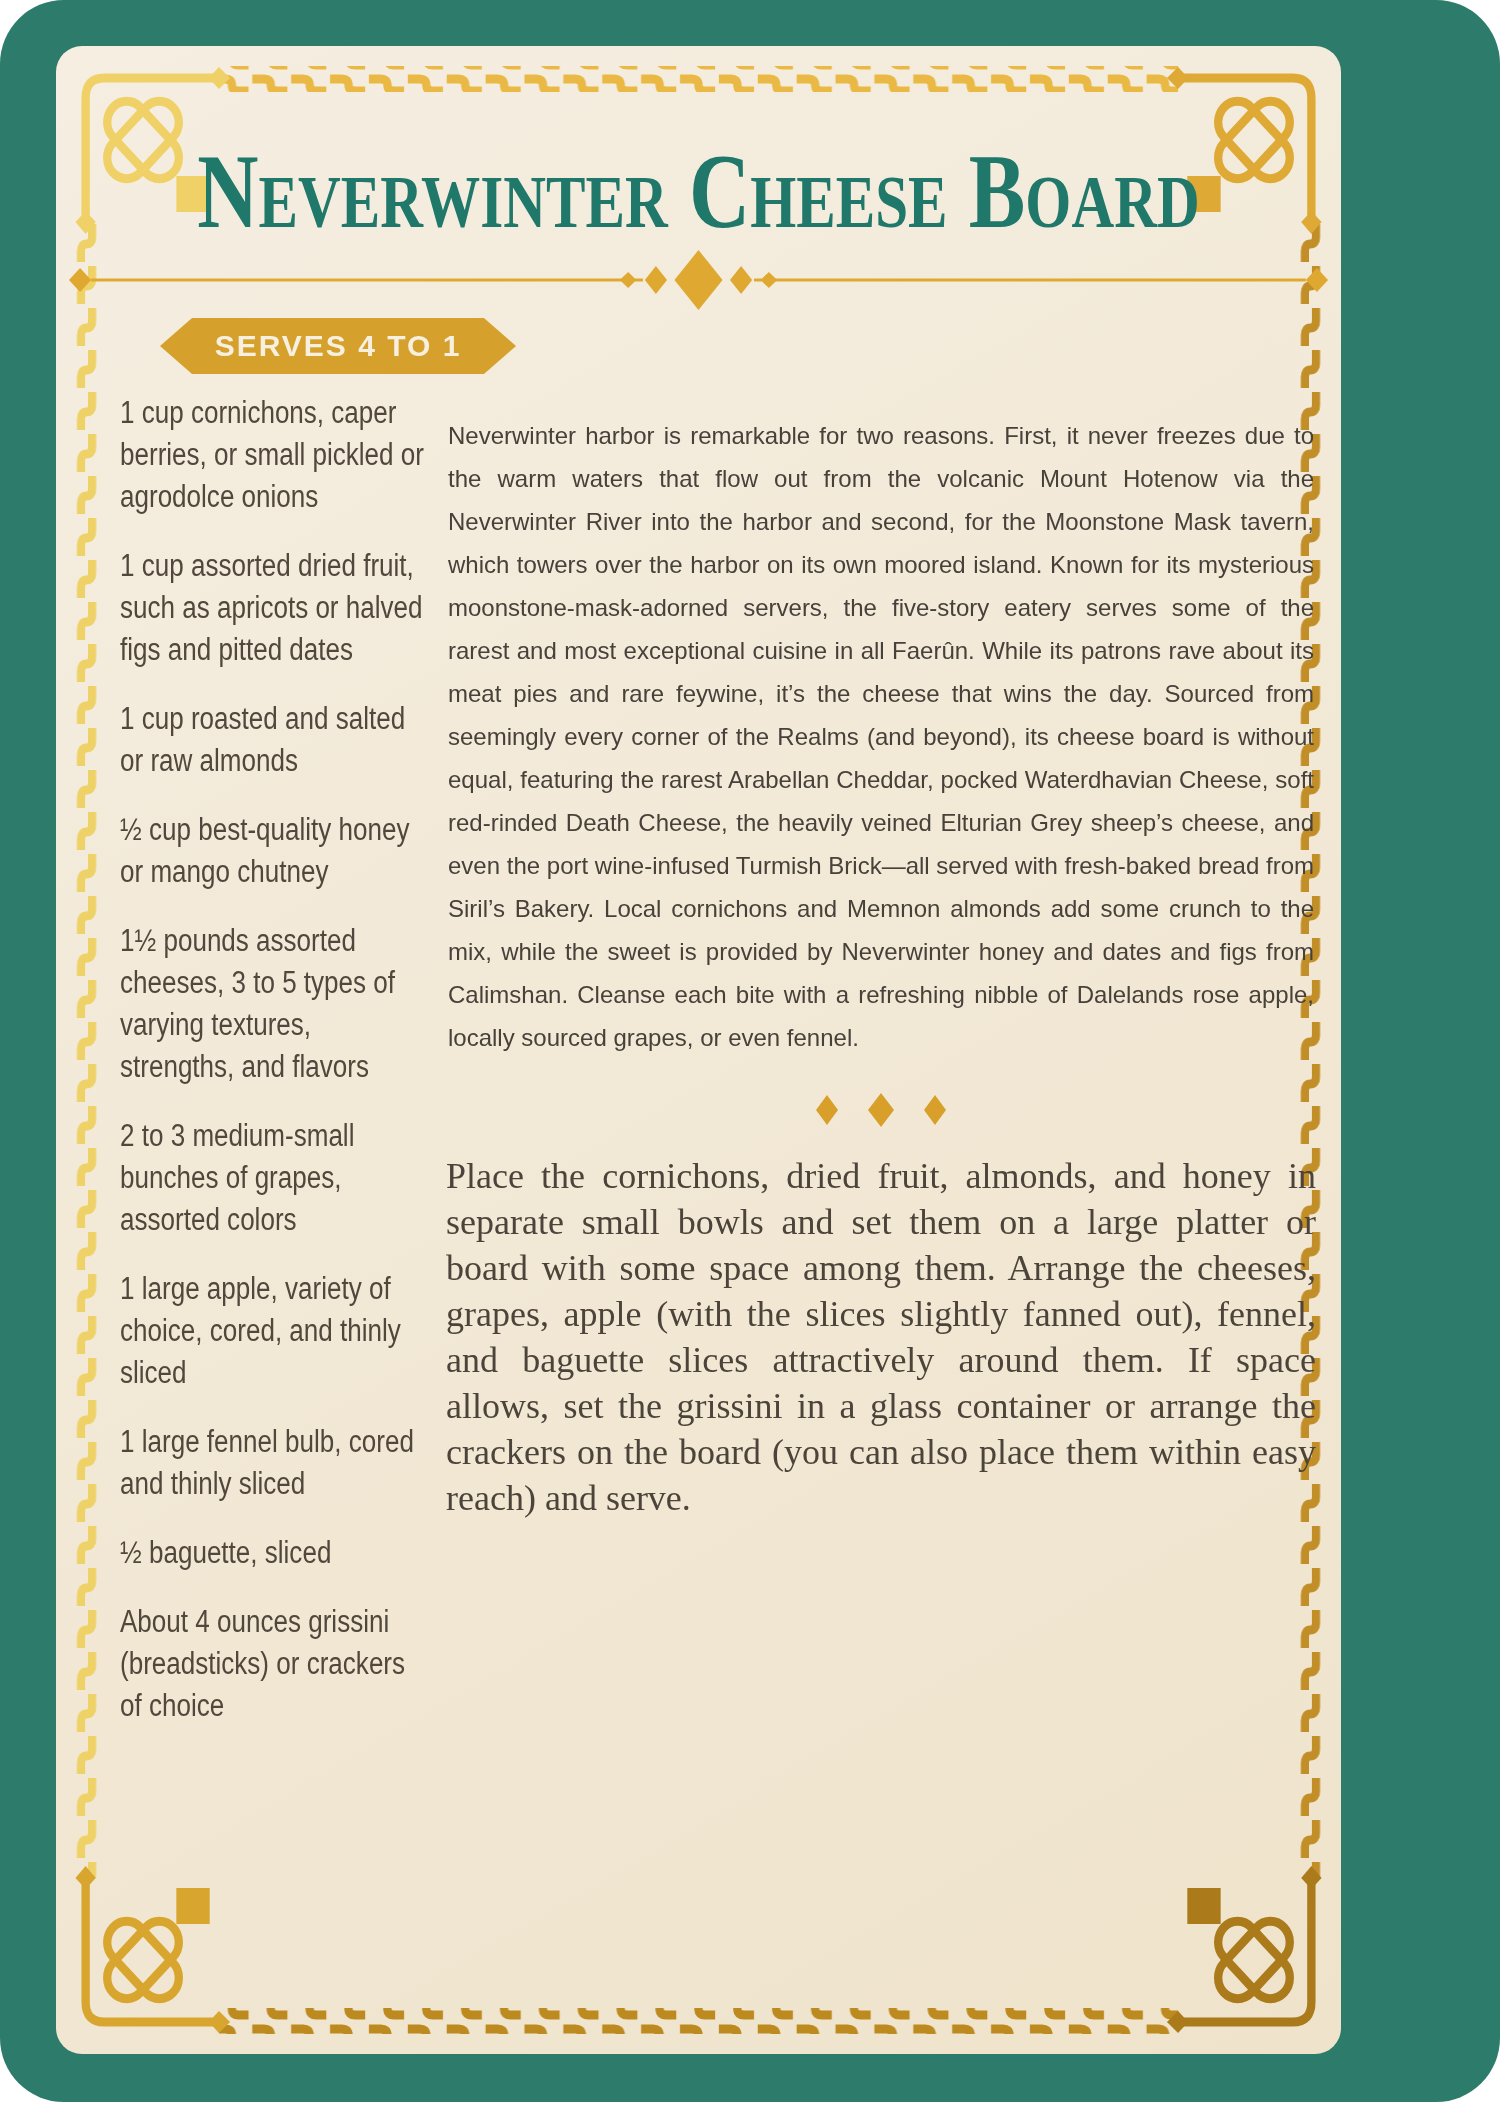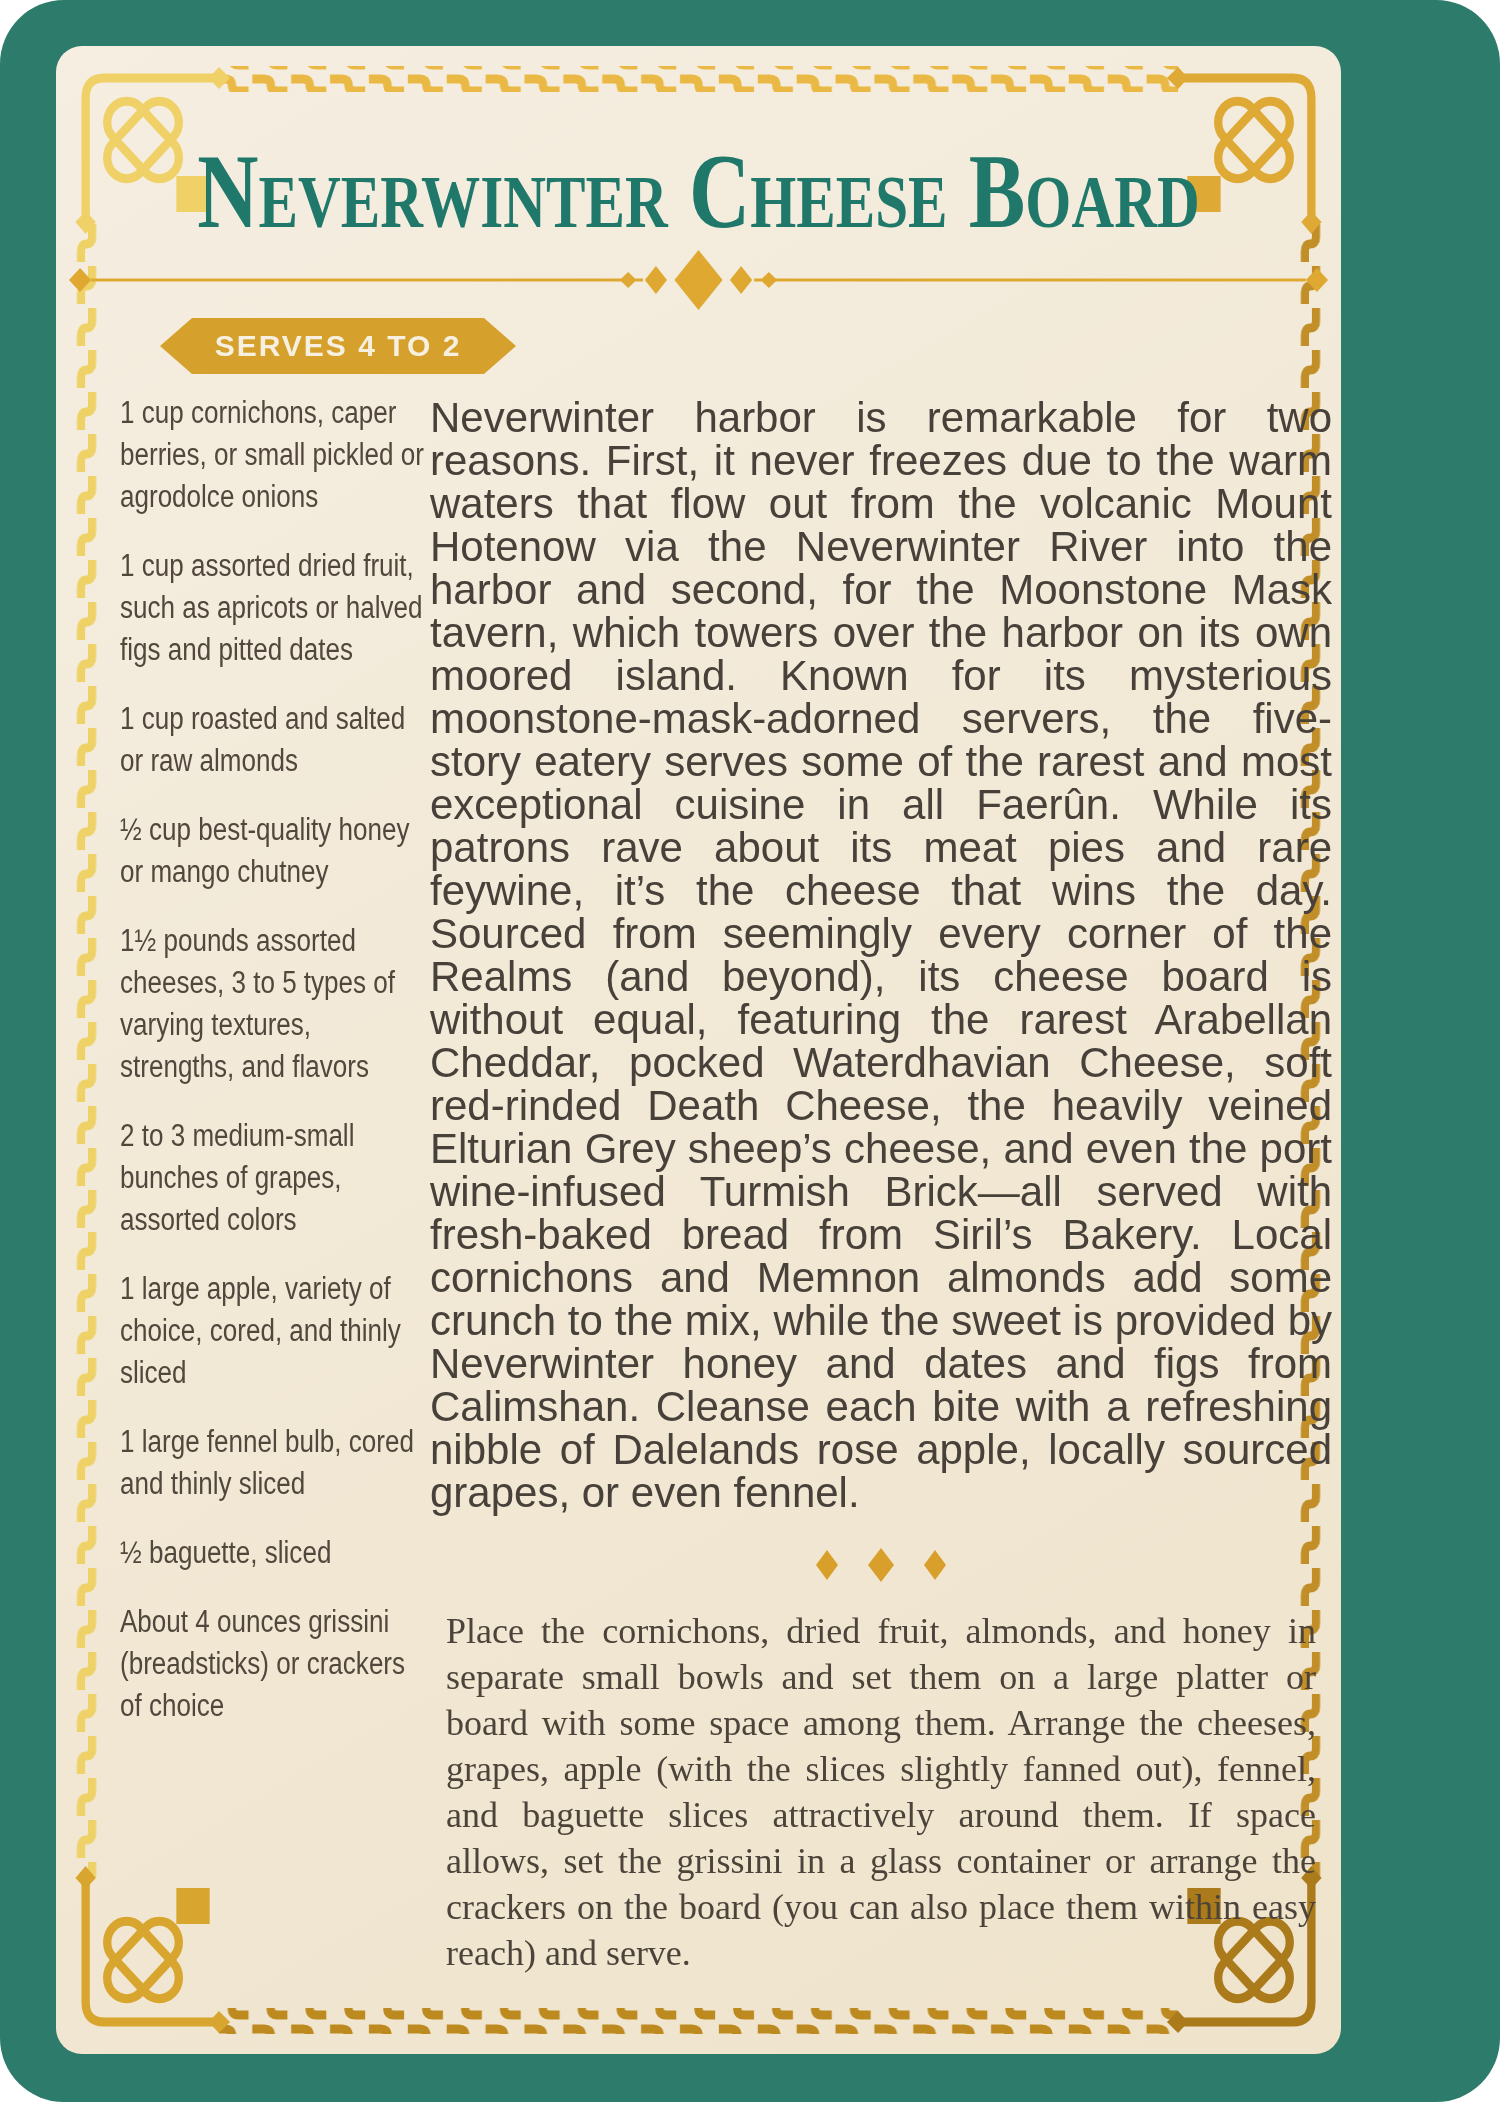--- a/index.html
+++ b/index.html
@@ -56,22 +56,22 @@
   }
   .ingredients p{
     margin:0;
     font-size:31px;line-height:42px;
     color:#51473c;
   }
   .maincol{
     position:absolute;left:374px;top:350px;width:902px;
   }
   .flavor{
-    margin:0;
-    font-size:42px;line-height:43px;
+    margin:18px;
+    font-size:24px;line-height:43px;
     text-align:justify;
     color:#47413a;
   }
   .diamonds{
     margin:34px 0 26px 0;
     display:flex;align-items:center;justify-content:center;gap:30px;
   }
   .diamonds i{
     display:block;width:22px;height:30px;background:#d8a02a;
     clip-path:polygon(50% 0,100% 50%,50% 100%,0 50%);
@@ -139,21 +139,21 @@
         <polygon points="648,220 660,234 648,248 636,234"></polygon>
         <polygon points="740,220 752,234 740,248 728,234"></polygon>
         <polygon points="618,226 627,234 618,242 609,234"></polygon>
         <polygon points="770,226 779,234 770,242 761,234"></polygon>
       </g>
     </svg>
 
     <h1 class="title">Neverwinter Cheese Board</h1>
 
     <div class="banner">
-      <span>SERVES 4 TO 2</span>
+      <span>SERVES 4 TO 1</span>
     </div>
 
     <div class="ingredients">
       <p>1 cup cornichons, caper berries, or small pickled or agrodolce onions</p>
       <p>1 cup assorted dried fruit, such as apricots or halved figs and pitted dates</p>
       <p>1 cup roasted and salted or raw almonds</p>
       <p>½ cup best-quality honey or mango chutney</p>
       <p>1½ pounds assorted cheeses, 3 to 5 types of varying textures, strengths, and flavors</p>
       <p>2 to 3 medium-small bunches of grapes, assorted colors</p>
       <p>1 large apple, variety of choice, cored, and thinly sliced</p>

